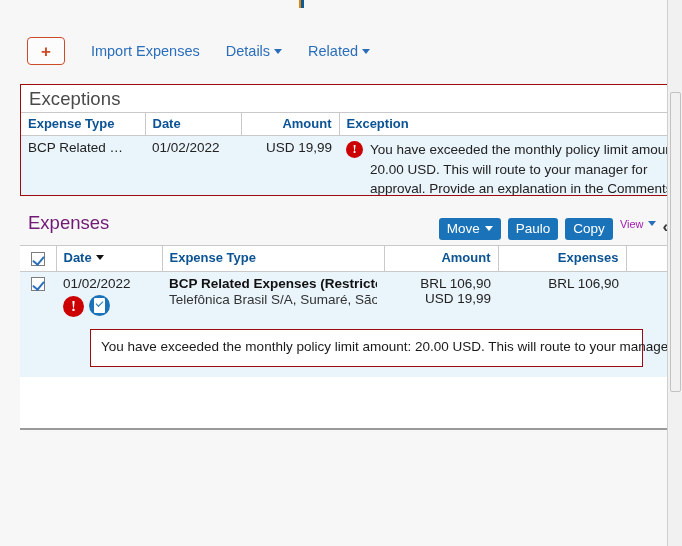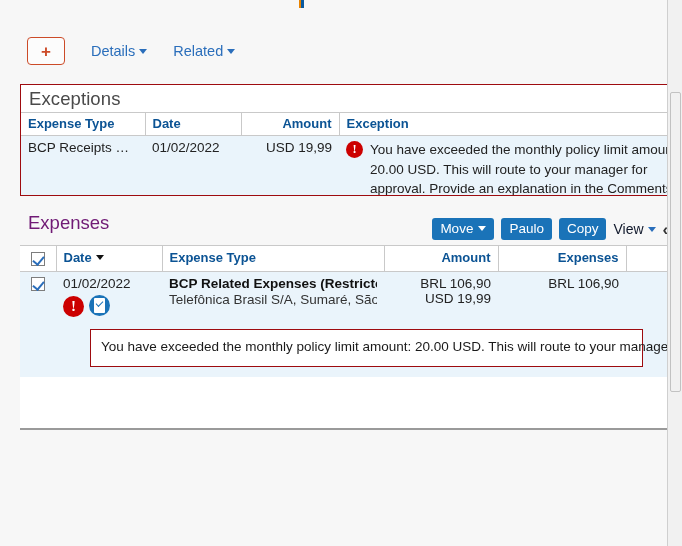--- a/index.html
+++ b/index.html
@@ -182,21 +182,21 @@
   #expenses-title {
     position: absolute;
     left: 8px; top: 0px;
     font-size: 18.5px;
     color: #701a75;
   }
   #expenses-actions {
     position: absolute;
     right: 8px; top: 6px;
     display: flex;
-    align-items: center;
+    align-items: flex-start;
     gap: 7px;
   }
   .blue-btn {
     background: #1a73b8;
     color: #ffffff;
     font-size: 13.5px;
     border: none;
     border-radius: 3px;
     padding: 3px 8px 4px 8px;
     cursor: pointer;
@@ -206,22 +206,22 @@
   .blue-btn .caret-w {
     display: inline-block;
     width: 0; height: 0;
     margin-left: 5px;
     border-left: 4px solid transparent;
     border-right: 4px solid transparent;
     border-top: 5px solid #ffffff;
     vertical-align: 2px;
   }
   #view-link {
-    color: #0f172a;
-    font-size: 14px;
+    color: #a21caf;
+    font-size: 11px;
     cursor: pointer;
     white-space: nowrap;
   }
   #collapse-icon {
     color: #333;
     font-size: 17px;
     cursor: pointer;
     line-height: 1;
     font-weight: bold;
   }
@@ -317,20 +317,21 @@
 <body>
 
 <div id="page">
 
   <div id="top-sliver"></div>
 
   <div id="toolbar">
     <div id="new-expense-btn">
       <span class="plus">+</span>
     </div>
+    <span class="tb-link">Import Expenses</span>
     <span class="tb-link"><span>Details</span><i class="caret-down"></i></span>
     <span class="tb-link"><span>Related</span><i class="caret-down"></i></span>
   </div>
 
   <div id="exceptions-panel">
     <div id="exceptions-title">Exceptions</div>
     <table class="exc">
       <colgroup>
         <col style="width:124px">
           <col style="width:96px">
@@ -340,21 +341,21 @@
       <thead>
         <tr>
           <th>Expense Type</th>
           <th>Date</th>
           <th class="num">Amount</th>
           <th class="last">Exception</th>
         </tr>
       </thead>
       <tbody>
         <tr>
-          <td>BCP Receipts …</td>
+          <td>BCP Related …</td>
           <td>01/02/2022</td>
           <td class="num">USD 19,99</td>
           <td class="msg">
             <div class="exc-msg-wrap">
               <span class="alert-icon">!</span>
               <span class="exc-msg-text">You have exceeded the monthly policy limit amount: 20.00 USD. This will route to your manager for approval. Provide an explanation in the Comments field. Note: The red exclamation will be removed after a comment is entered and the form is submitted.</span>
             </div>
           </td>
         </tr>
       </tbody>

